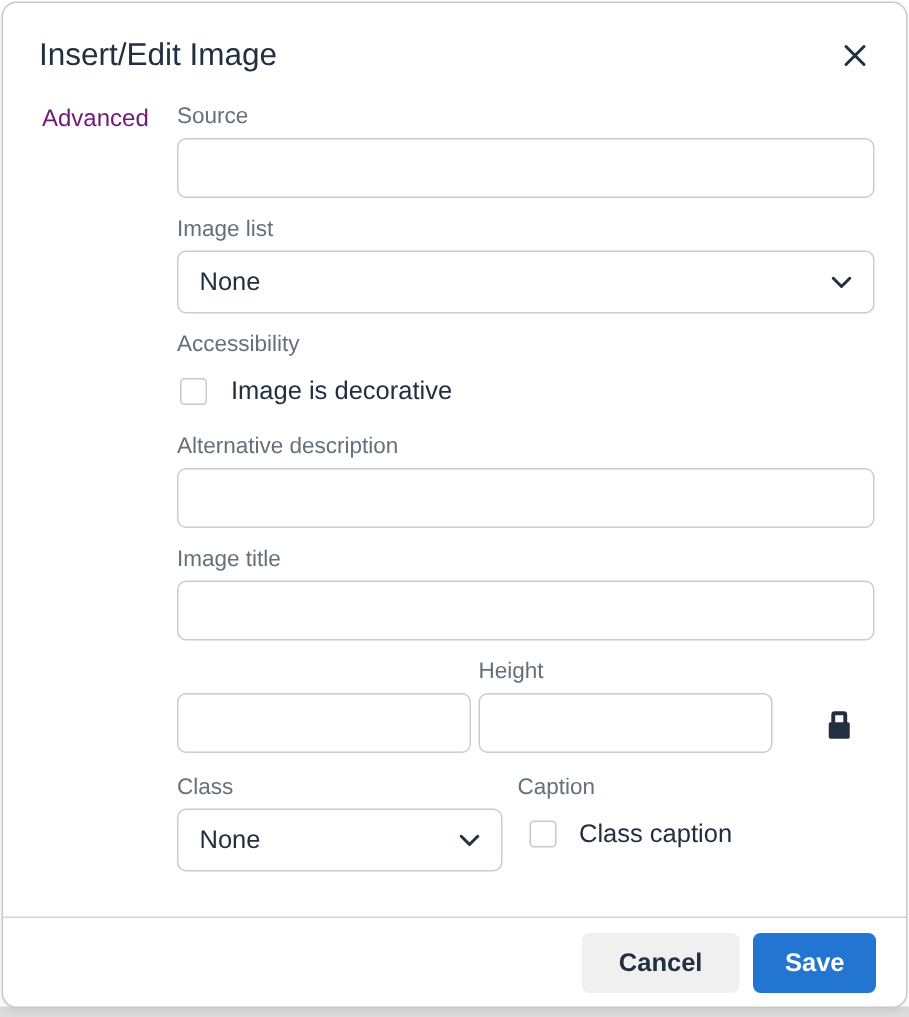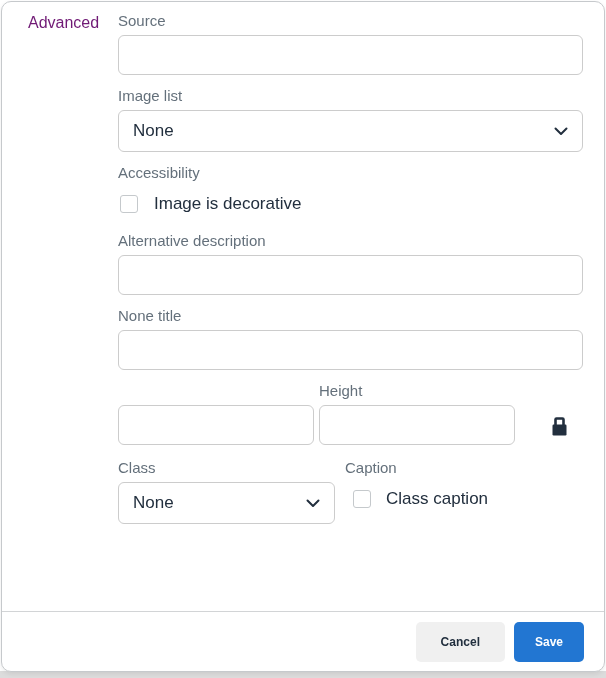--- a/index.html
+++ b/index.html
@@ -97,34 +97,44 @@
   .caption-field { margin-left: 10px; flex: 1; }
   .caption-field .checkbox-row { margin: 12px 0 0 8px; }
   .caption-field .cb-label { margin-left: 15px; }
   
   .dlg-footer {
     flex: none; border-top: 1px solid #d2d4d6;
     padding: 10px 20px 10px; height: 60px;
     display: flex; align-items: center; justify-content: flex-end; gap: 9px;
   }
   .btn {
-    height: 40px; border-radius: 5px; font-size: 12px; font-weight: 700;
+    height: 40px; border-radius: 5px; font-size: 17px; font-weight: 700;
     font-family: inherit; cursor: pointer; border: 0;
     display: inline-flex; align-items: center; justify-content: center;
   }
   .btn-cancel { background: #f0f0f0; color: #222f3e; padding: 0 25px; }
   .btn-save { background: #2276d2; color: #ffffff; padding: 12px 21px; }
 </style>
 </head>
 <body>
 
 <div class="backdrop-strip"></div>
 
 <div class="dialog">
 
+  <div class="dlg-header">
+    <div class="dlg-title">Insert/Edit Image</div>
+    <button class="close-btn" aria-label="Close">
+      <span style="display:flex;">
+        <svg width="16" height="16" viewBox="0 0 16 16">
+          <path d="M2 2 L14 14 M14 2 L2 14" stroke="#222f3e" stroke-width="2" stroke-linecap="round" fill="none"></path>
+        </svg>
+      </span>
+    </button>
+  </div>
 
   <div class="dlg-body">
 
     <div class="tabs">
       <div class="tab-row">
         <button class="tab">Advanced</button>
       </div>
     </div>
 
     <div class="form-col">
@@ -153,21 +163,21 @@
           <span class="cb-label">Image is decorative</span>
         </label>
       </div>
 
       <div class="field">
         <label class="field-label">Alternative description</label>
         <input type="text" class="text-input" value="" style="">
       </div>
 
       <div class="field">
-        <label class="field-label">None title</label>
+        <label class="field-label">Image title</label>
         <input type="text" class="text-input" value="" style="">
       </div>
 
       <div class="dims-row">
         <div class="dim-field">
           <input type="text" class="text-input" value="" style="">
         </div>
         <div class="dim-field">
           <label class="field-label">Height</label>
           <input type="text" class="text-input" value="" style="">

